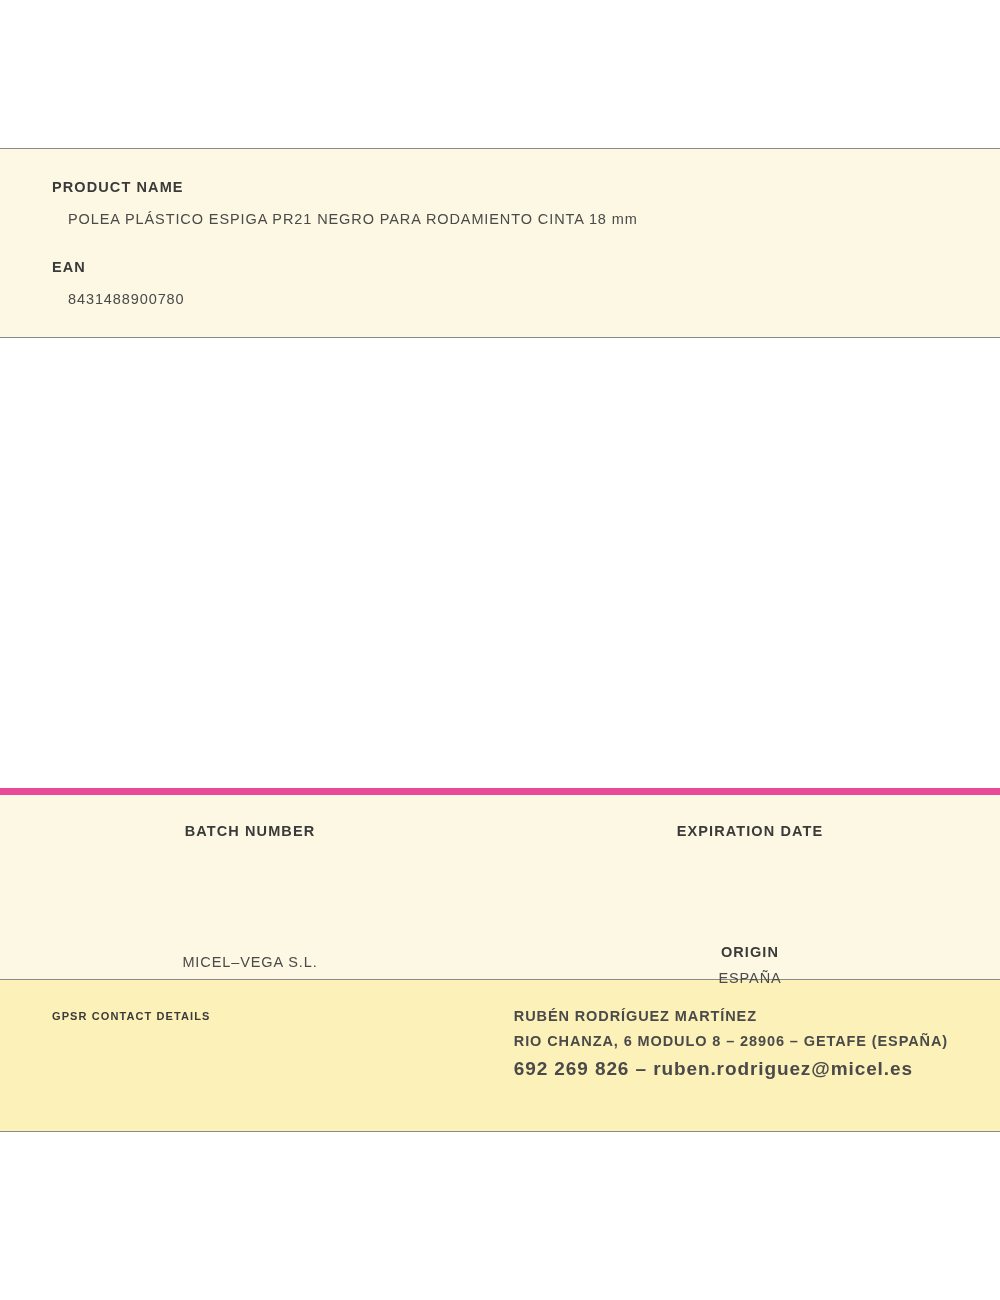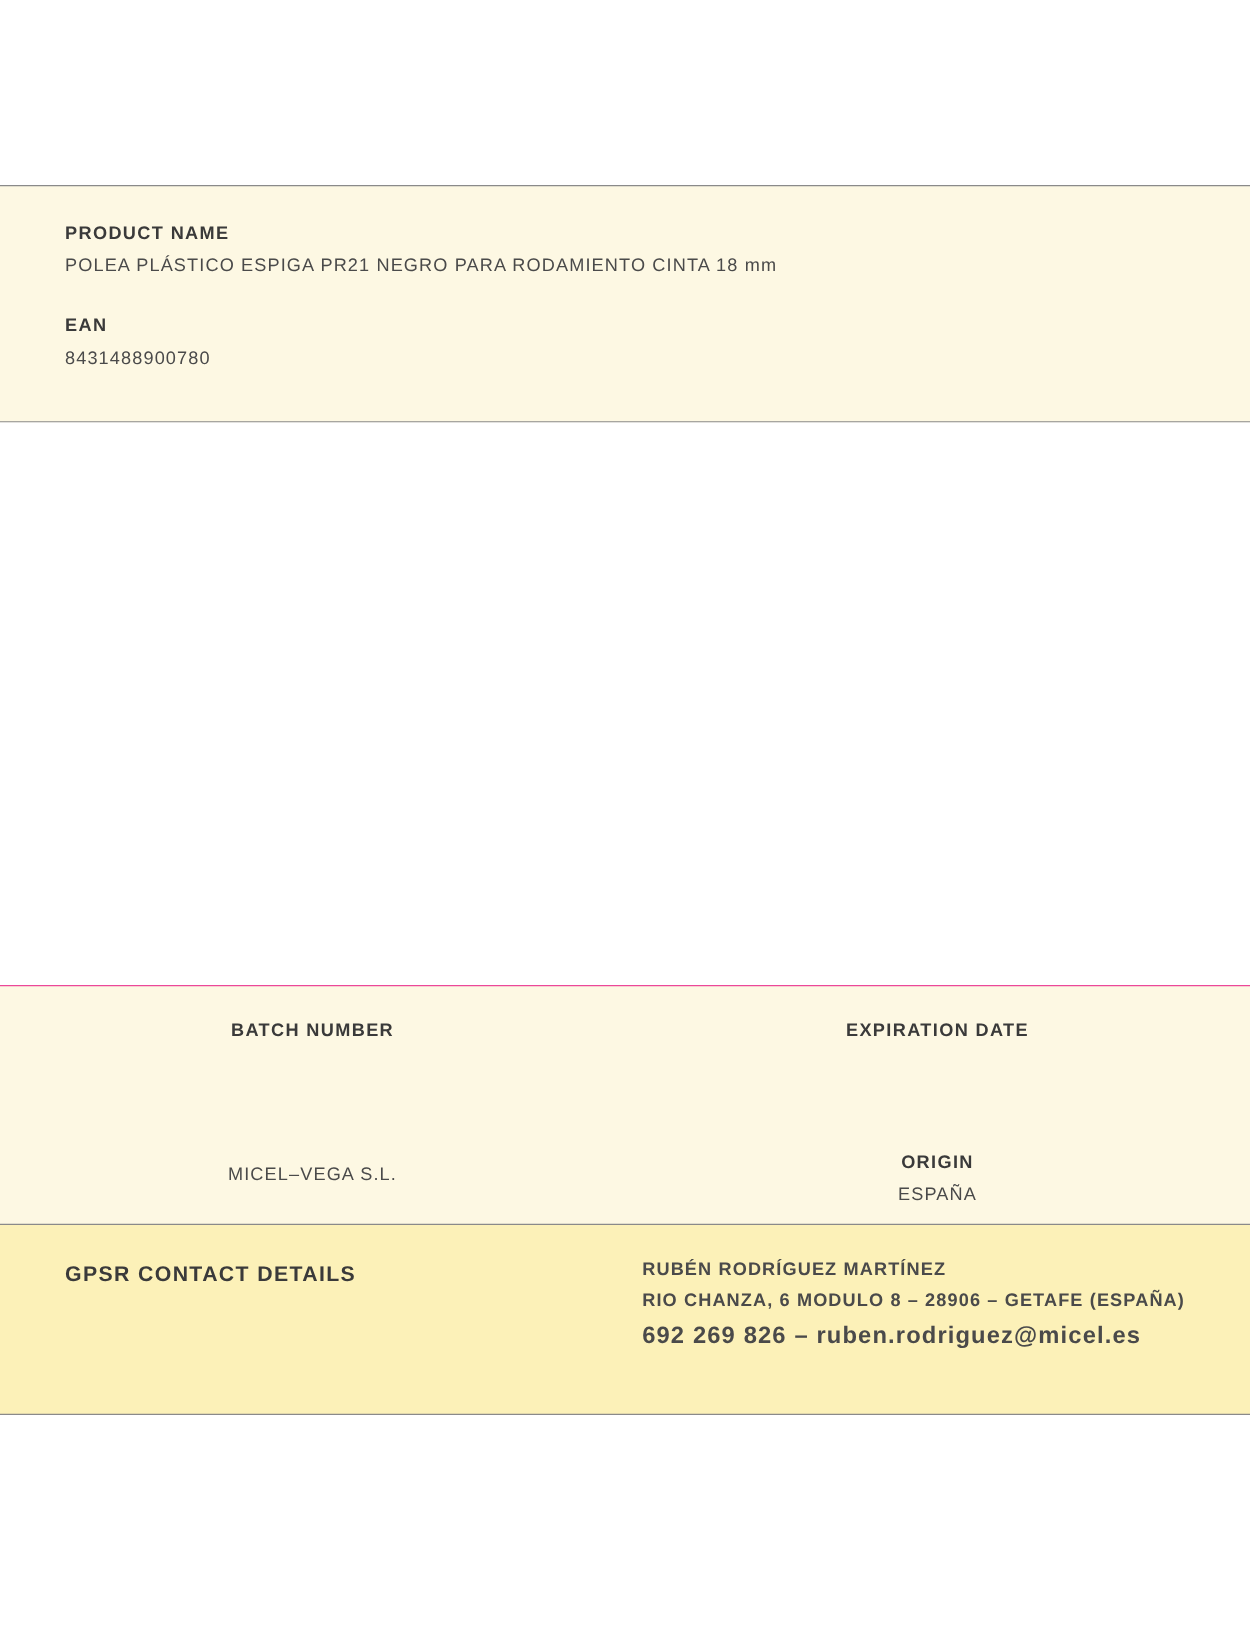--- a/index.html
+++ b/index.html
@@ -45,38 +45,38 @@
     font-weight: bold;
     letter-spacing: 1.1px;
     color: #3a3a3a;
     margin: 0 0 10px 0;
   }
 
   .field-value {
     font-size: 14.5px;
     letter-spacing: 0.9px;
     color: #4a4a4a;
-    margin: 0;
+    margin: 16px;
     font-weight: normal;
   }
 
   .field-group + .field-group {
     margin-top: 32px;
   }
 
   
   .middle-blank {
     background: #ffffff;
     height: 450px;
   }
 
   
   .info-block {
     background: #fdf8e3;
-    border-top: 1px solid #ec4899;
+    border-top: 7px solid #ec4899;
     border-bottom: 1px solid #8a8a8a;
     box-sizing: border-box;
     height: 192px;
     padding: 28px 0 0 0;
   }
 
   .info-row {
     display: flex;
     width: 100%;
   }
@@ -107,21 +107,21 @@
     border-bottom: 1px solid #8a8a8a;
     box-sizing: border-box;
     height: 152px;
     padding: 28px 52px 0 52px;
     display: flex;
     justify-content: space-between;
     align-items: flex-start;
   }
 
   .gpsr-title {
-    font-size: 17px;
+    font-size: 11px;
     font-weight: bold;
     letter-spacing: 1.1px;
     color: #3a3a3a;
     padding-top: 2px;
     white-space: nowrap;
   }
 
   .gpsr-lines {
     text-align: left;
     font-weight: bold;

